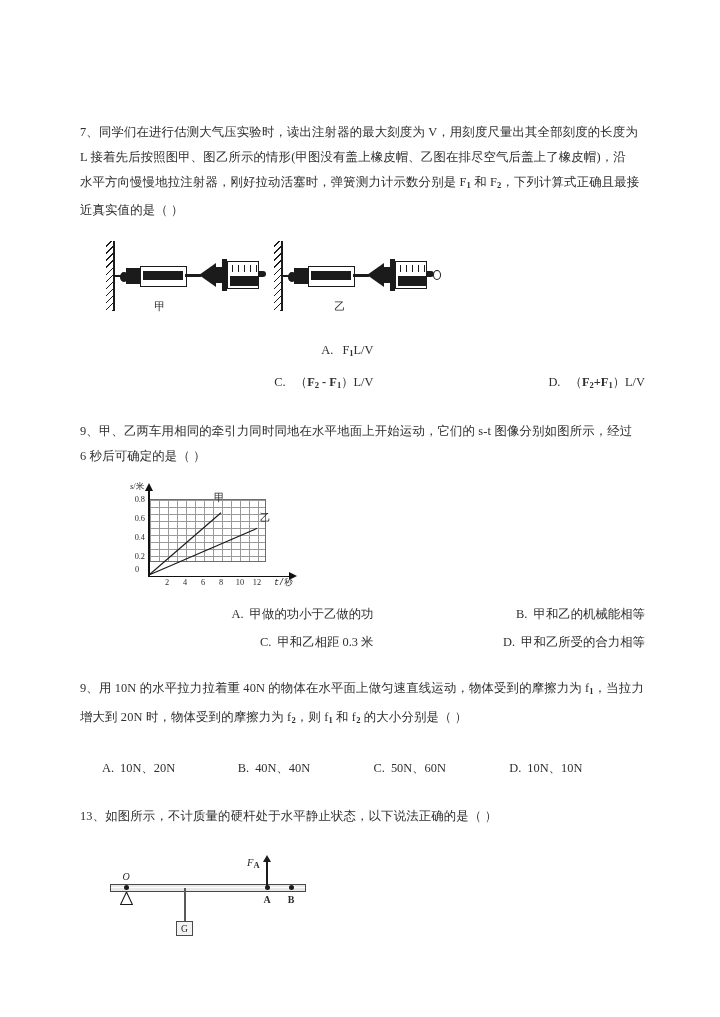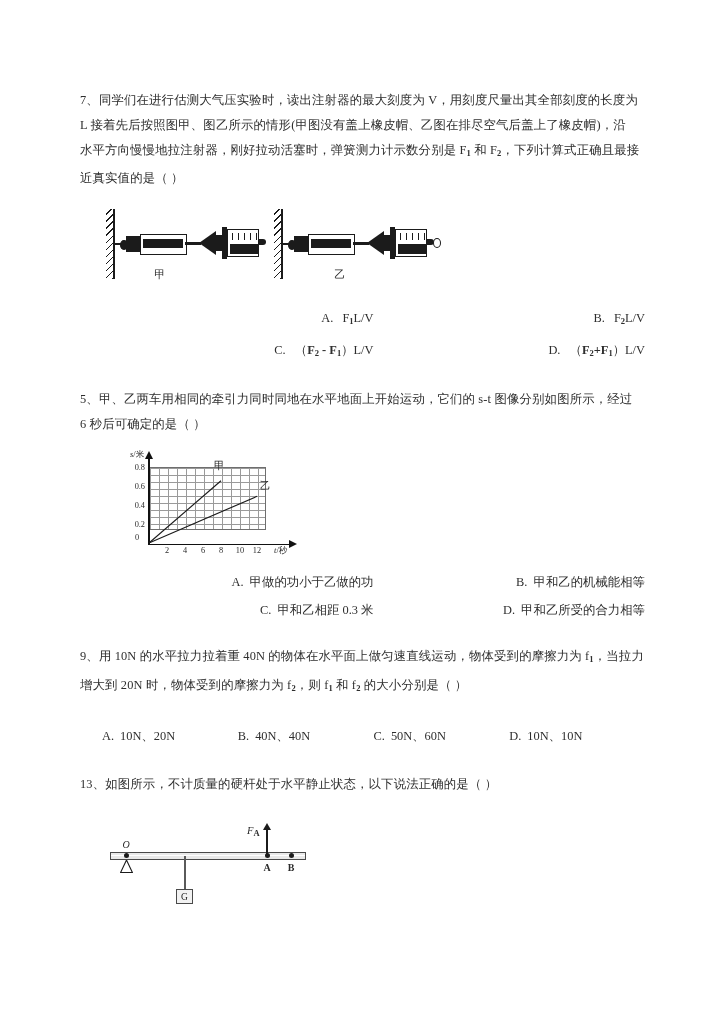--- a/index.html
+++ b/index.html
@@ -25,20 +25,21 @@
   .content {
     position: absolute;
     left: 80px;
     top: 88px;
     width: 565px;
   }
 
   
   .question {
     margin-bottom: 0;
+    margin-top: 32px;
   }
   .qtext {
     font-size: 12.4px;
     line-height: 25px;
     text-align: justify;
     text-justify: inter-ideograph;
     letter-spacing: 0.15px;
     color: #2e2e2e;
   }
   sub {
@@ -264,20 +265,21 @@
     font-style: italic;
     white-space: nowrap;
   }
   .ylab b { font-style: normal; font-weight: normal; }
   .xlab {
     position: absolute;
     left: 172px; top: 94px;
     font-size: 8.5px;
     font-style: italic;
     white-space: nowrap;
+    font-family: Liberation Mono, monospace;
   }
   .xlab b { font-style: normal; font-weight: normal; }
   .ytick {
     position: absolute;
     right: 0;
     font-size: 8.3px;
     text-align: center;
     white-space: nowrap;
   }
   .ytick-wrap {
@@ -470,37 +472,34 @@
           </div>
 
         </div>
       </div>
 
       <div class="options">
         <div class="opt-row opt-2col">
           <div class="opt">
             <span class="opt-label">A.</span><span class="opt-body">&nbsp;F<sub>1</sub>L/V</span>
           </div>
-          <div class="opt">
-            <span class="opt-label">B.</span><span class="opt-body">&nbsp;F<sub>2</sub>L/V</span>
-          </div>
         </div>
         <div class="opt-row opt-2col">
           <div class="opt">
             <span class="opt-label">C.</span><span class="opt-body">&nbsp;（<span class="fvar">F<sub>2</sub> - F<sub>1</sub></span>）L/V</span>
           </div>
           <div class="opt">
             <span class="opt-label">D.</span><span class="opt-body">&nbsp;（<span class="fvar">F<sub>2</sub>+F<sub>1</sub></span>）L/V</span>
           </div>
         </div>
       </div>
     </div>
 
     <div class="question" style="margin-top:20px">
-      <div class="qtext">5、甲、乙两车用相同的牵引力同时同地在水平地面上开始运动，它们的 s-t 图像分别如图所示，经过</div>
+      <div class="qtext">9、甲、乙两车用相同的牵引力同时同地在水平地面上开始运动，它们的 s-t 图像分别如图所示，经过</div>
       <div class="qtext">6 秒后可确定的是（      ）</div>
 
       <div class="figwrap">
         <div class="chart-fig">
           <div class="chart-plot"></div>
           <div class="axis-y"></div>
           <div class="axis-x"></div>
 
           <div class="ylab">
             <span>s</span><b>/米</b>

